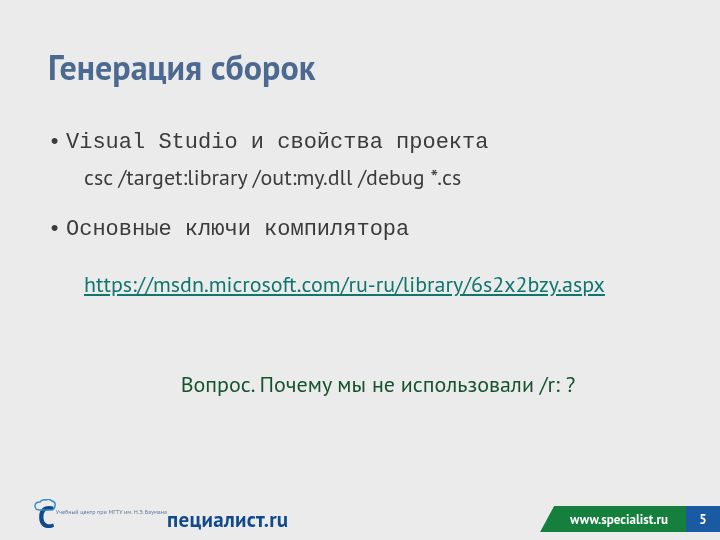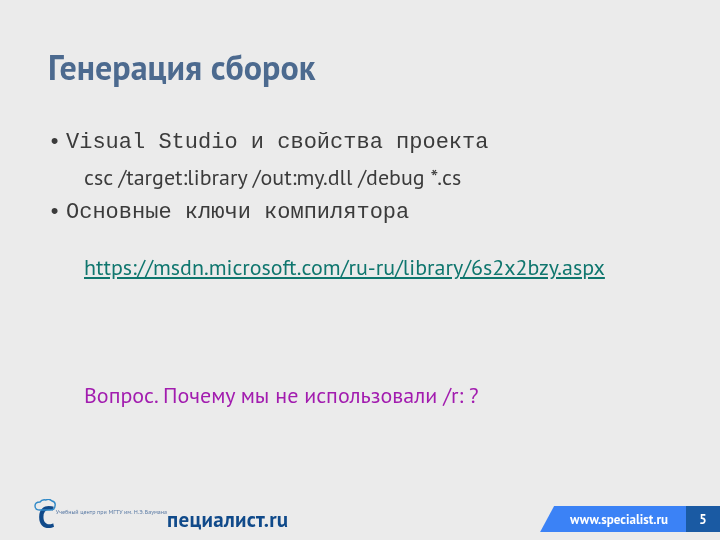--- a/index.html
+++ b/index.html
@@ -47,34 +47,35 @@
     content: "•";
     position: absolute;
     left: 0;
     top: 0;
     color: #3b3b3b;
     font-size: 22px;
     line-height: 1.38;
   }
   .indent {
     padding-left: 36px;
-    margin-bottom: 5px;
+    margin-bottom: 22px;
   }
   .link {
     padding-left: 36px;
     margin-top: 24px;
     margin-bottom: 4px;
     color: #0f766e;
     text-decoration: underline;
     word-break: break-all;
   }
   .question {
     padding-left: 36px;
-    margin-top: 98px;
-    color: #a21caf;
+    margin-top: 70px;
+    color: #14532d;
+    text-align: center;
   }
   
   .footer {
     position: absolute;
     left: 0; right: 0; bottom: 0;
     height: 48px;
   }
   .logo {
     position: absolute;
     left: 38px;
@@ -116,21 +117,21 @@
   }
   .footer-right {
     position: absolute;
     right: 0;
     bottom: 8px;
     height: 26px;
     display: flex;
     align-items: stretch;
   }
   .site-chip {
-    background: #3b82f6;
+    background: #15803d;
     color: #ffffff;
     font-size: 13px;
     font-weight: 600;
     display: flex;
     align-items: center;
     padding: 0 18px 0 30px;
     position: relative;
     clip-path: polygon(14px 0, 100% 0, 100% 100%, 0 100%);
   }
   .pagenum {

